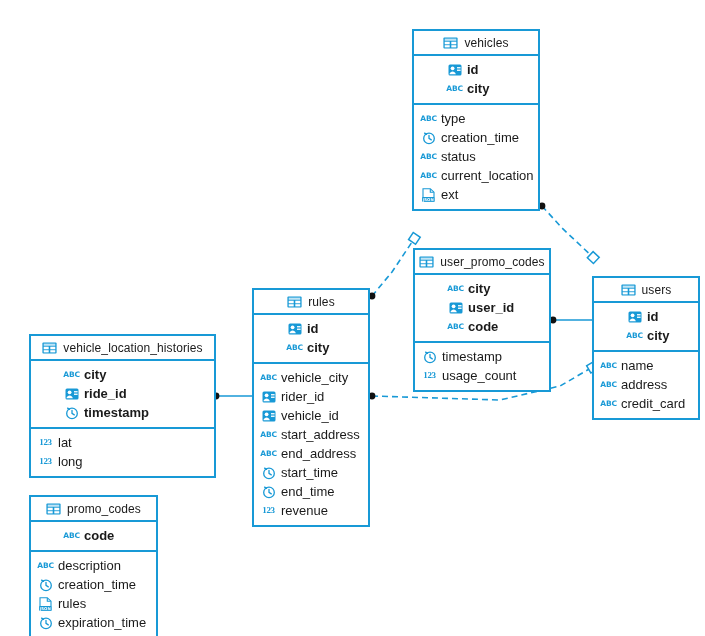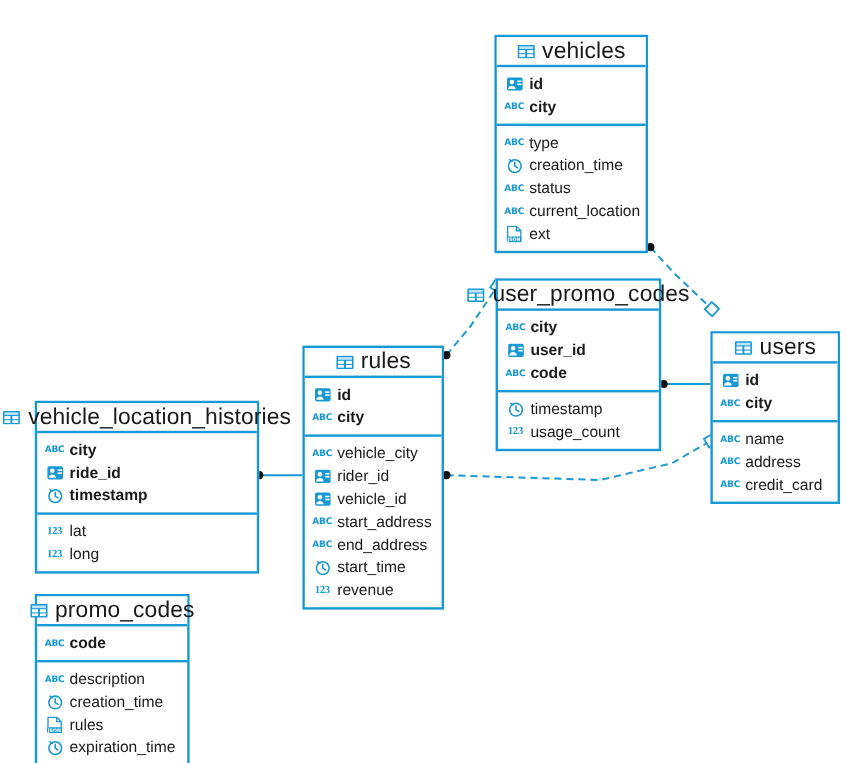--- a/index.html
+++ b/index.html
@@ -43,31 +43,32 @@
     height: 25px;
     display: flex;
     align-items: center;
     justify-content: center;
     gap: 6px;
     border-bottom: 2px solid #1899d6;
     padding: 0 6px;
     background: #ffffff;
   }
   .tbl-title .tname {
-    font-size: 19px;
+    font-size: 12px;
     color: #1a1a1a;
     white-space: nowrap;
     letter-spacing: .1px;
   }
   .tbl-section {
     box-sizing: border-box;
     padding: 4px 0 5px 0;
   }
   .sec-key {
     border-bottom: 2px solid #1899d6;
+    padding-left: 26px;
   }
   .col-row {
     display: flex;
     align-items: center;
     gap: 5px;
     height: 19px;
     padding: 0 6px 0 7px;
     white-space: nowrap;
   }
   .col-name {
@@ -264,21 +265,21 @@
             <span class="col-name">address</span>
           </div>
           <div class="col-row">
             <span class="ico">
               <span class="ico-abc">ABC</span>
             </span>
             <span class="col-name">credit_card</span>
           </div>
         </div>
       </div>
-      <div class="table-node" style="left: 413px; top: 232px; width: 138px;">
+      <div class="table-node" style="left: 413px; top: 248px; width: 138px;">
         <div class="tbl-title">
           <span class="ico">
             <svg width="15" height="12" viewBox="0 0 15 12">
               <rect x="0.4" y="0.4" width="14.2" height="11.2" rx="1" fill="#1899d6"></rect>
               <rect x="1.7" y="1.6" width="11.6" height="2.2" fill="#bfe4f6"></rect>
               <rect x="1.7" y="4.7" width="5" height="2.6" fill="#fff"></rect>
               <rect x="8.3" y="4.7" width="5" height="2.6" fill="#fff"></rect>
               <rect x="1.7" y="8.2" width="5" height="2.2" fill="#fff"></rect>
               <rect x="8.3" y="8.2" width="5" height="2.2" fill="#fff"></rect>
             </svg>
@@ -412,20 +413,30 @@
               <svg width="14" height="14" viewBox="0 0 14 14">
                 <circle cx="7" cy="7.4" r="5.3" fill="none" stroke="#1899d6" stroke-width="1.3"></circle>
                 <path d="M7 4.3V7.4L9.3 8.9" fill="none" stroke="#1899d6" stroke-width="1.3" stroke-linecap="round"></path>
                 <path d="M2.6 2.1 4.6 3.4" fill="none" stroke="#1899d6" stroke-width="1.3" stroke-linecap="round"></path>
               </svg>
             </span>
             <span class="col-name">start_time</span>
           </div>
           <div class="col-row">
             <span class="ico">
+              <svg width="14" height="14" viewBox="0 0 14 14">
+                <circle cx="7" cy="7.4" r="5.3" fill="none" stroke="#1899d6" stroke-width="1.3"></circle>
+                <path d="M7 4.3V7.4L9.3 8.9" fill="none" stroke="#1899d6" stroke-width="1.3" stroke-linecap="round"></path>
+                <path d="M2.6 2.1 4.6 3.4" fill="none" stroke="#1899d6" stroke-width="1.3" stroke-linecap="round"></path>
+              </svg>
+            </span>
+            <span class="col-name">end_time</span>
+          </div>
+          <div class="col-row">
+            <span class="ico">
               <span class="ico-num">123</span>
             </span>
             <span class="col-name">revenue</span>
           </div>
         </div>
       </div>
       <div class="table-node" style="left: 29px; top: 334px; width: 187px;">
         <div class="tbl-title">
           <span class="ico">
             <svg width="15" height="12" viewBox="0 0 15 12">

